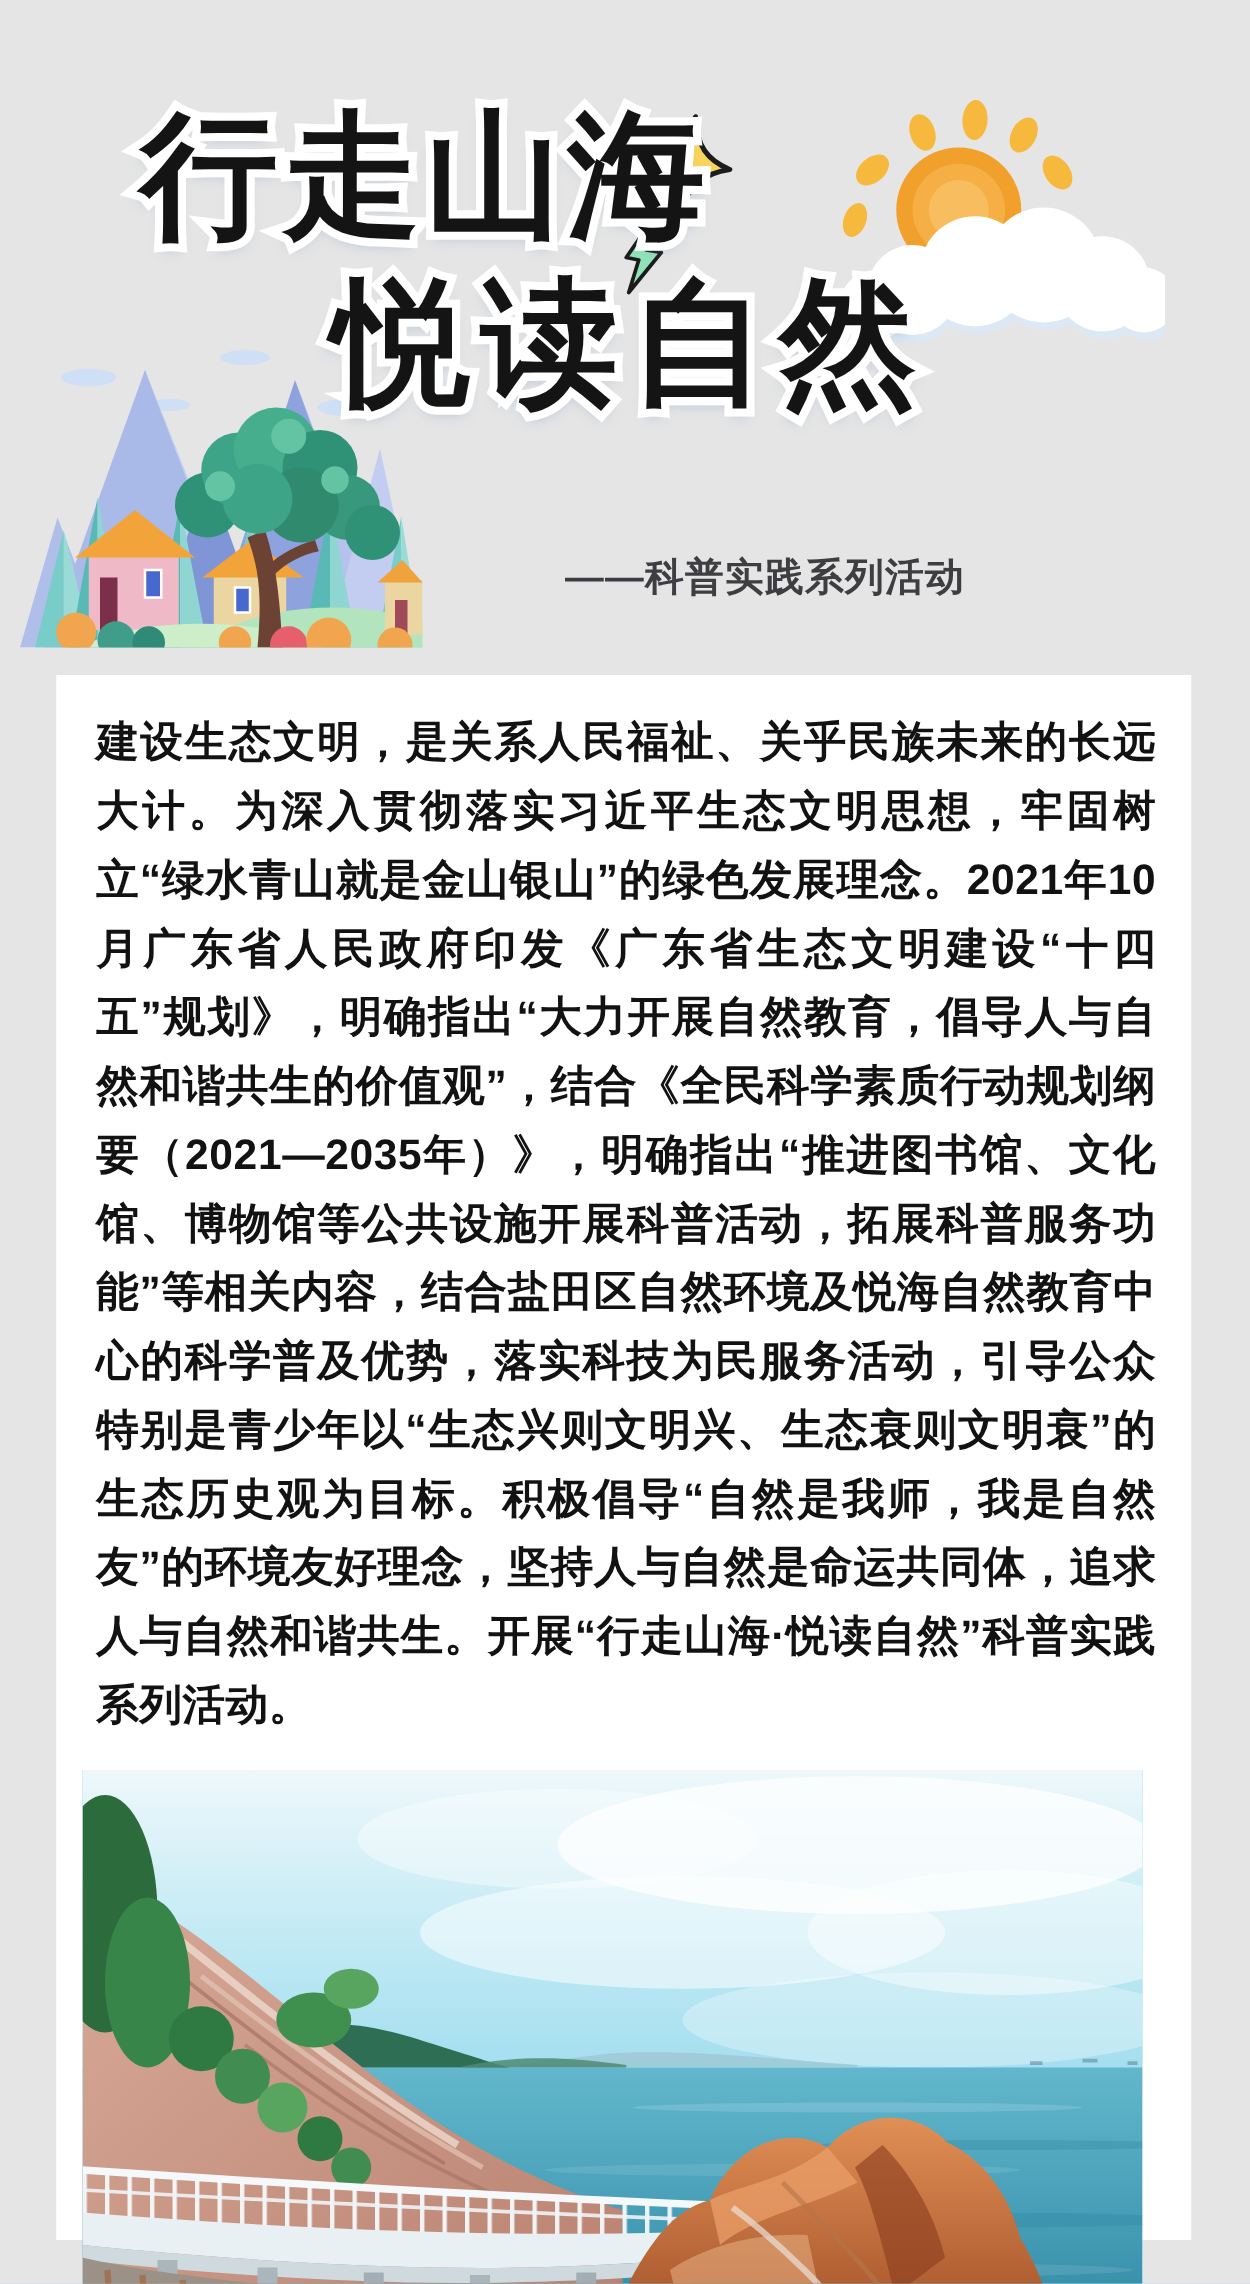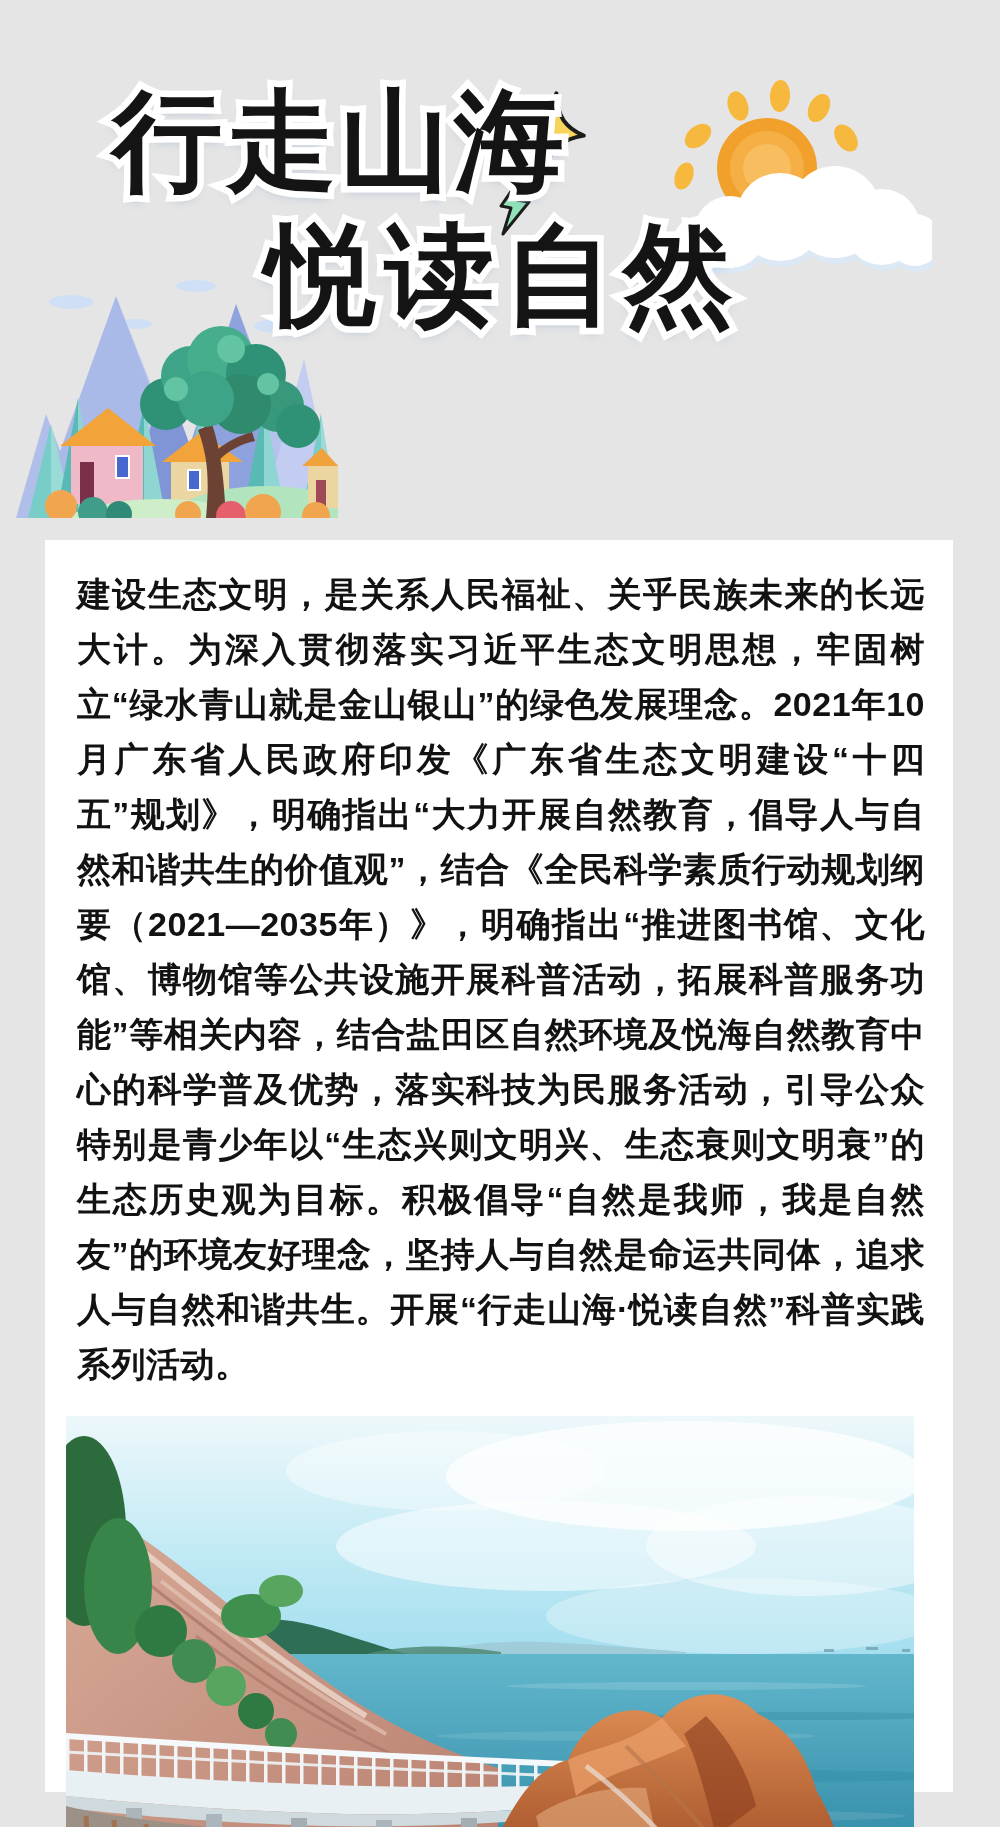--- a/index.html
+++ b/index.html
@@ -156,20 +156,21 @@
 
     <div class="title-line title-1">
       <span class="stroke">行走山海</span>
       <span class="fill">行走山海</span>
     </div>
     <div class="title-line title-2">
       <span class="stroke">悦读自然</span>
       <span class="fill">悦读自然</span>
     </div>
 
+    <div class="subtitle">——科普实践系列活动</div>
   </div>
 
   <div class="card">
     <p class="article">建设生态文明，是关系人民福祉、关乎民族未来的长远大计。为深入贯彻落实习近平生态文明思想，牢固树立“绿水青山就是金山银山”的绿色发展理念。2021年10月广东省人民政府印发《广东省生态文明建设“十四五”规划》，明确指出“大力开展自然教育，倡导人与自然和谐共生的价值观”，结合《全民科学素质行动规划纲要（2021—2035年）》，明确指出“推进图书馆、文化馆、博物馆等公共设施开展科普活动，拓展科普服务功能”等相关内容，结合盐田区自然环境及悦海自然教育中心的科学普及优势，落实科技为民服务活动，引导公众特别是青少年以“生态兴则文明兴、生态衰则文明衰”的生态历史观为目标。积极倡导“自然是我师，我是自然友”的环境友好理念，坚持人与自然是命运共同体，追求人与自然和谐共生。开展“行走山海·悦读自然”科普实践系列活动。</p>
 
     <div class="photo">
       <svg width="848" height="467" viewBox="0 0 848 467">
         <defs>
           <linearGradient id="sky" x1="0" y1="0" x2="0" y2="1">
             <stop offset="0" stop-color="#eef8fb"></stop>

